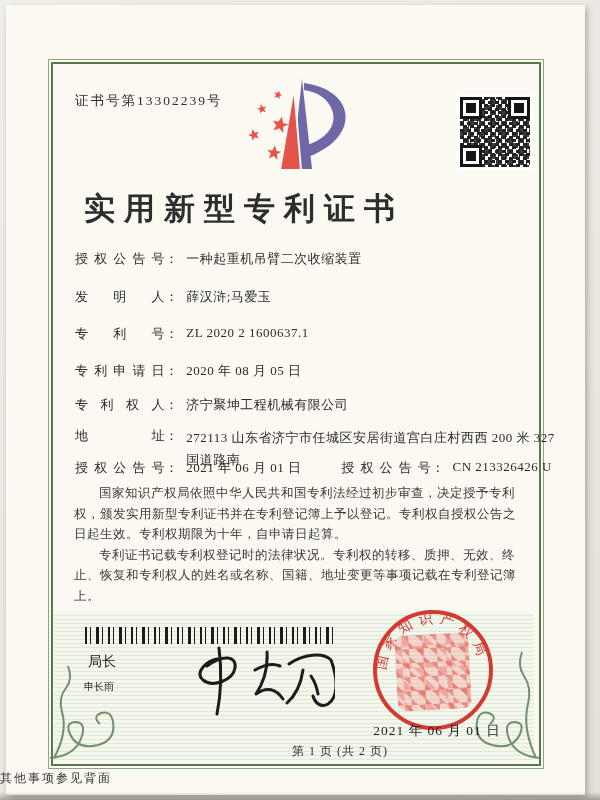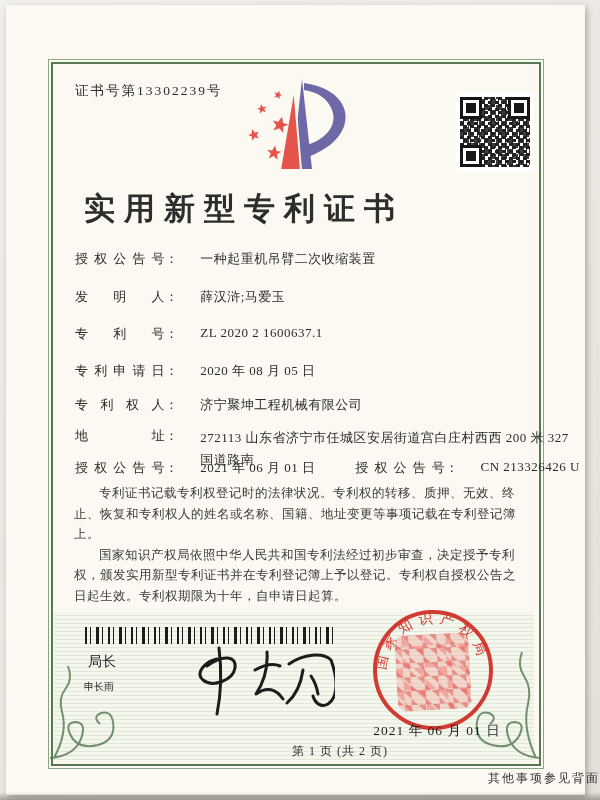--- a/index.html
+++ b/index.html
@@ -3,49 +3,49 @@
 <meta charset="utf-8">
 <style>
   html,body{margin:0;padding:0;}
   body{width:600px;height:800px;overflow:hidden;font-family:"Liberation Serif",serif;}
   .scan{position:relative;width:600px;height:800px;background:linear-gradient(135deg,#f1efe9 0%,#e9e7e0 60%,#e2e0d8 100%);}
   .paper{position:absolute;left:6px;top:5px;width:579px;height:790px;background:#fbf9f1;box-shadow:2px 3px 6px rgba(90,88,80,.45);}
   .bottom-shade{position:absolute;left:0;bottom:0;width:100%;height:8px;background:linear-gradient(180deg,rgba(120,118,110,.0),rgba(110,108,100,.55));}
   .frame{position:absolute;left:51px;top:62px;width:486px;height:700px;border:2.5px solid #57794f;outline:1px solid #8aa584;outline-offset:2px;}
   .watermark-band{position:absolute;left:54px;top:612px;width:480px;height:148px;background:repeating-linear-gradient(0deg,rgba(120,165,115,.20) 0 1px,rgba(238,245,233,.55) 1px 4px);}
   .flourish{position:absolute;stroke:#5d7f58;fill:none;stroke-width:2;opacity:.85;}
-  .cert-no{position:absolute;left:75px;top:82px;font-size:13.5px;letter-spacing:2px;color:#2e2e2e;}
+  .cert-no{position:absolute;left:75px;top:92px;font-size:13.5px;letter-spacing:2px;color:#2e2e2e;}
   .logo{position:absolute;left:238px;top:73px;}
   .qr{position:absolute;left:456px;top:93px;width:78px;height:78px;background:#fff;}
   .qr-body{position:absolute;inset:4px;background:repeating-conic-gradient(#212121 0% 25%,transparent 0% 50%) 0 0/7px 7px,repeating-conic-gradient(rgba(25,25,25,.85) 0% 25%,transparent 0% 50%) 3px 2px/11px 11px;}
   .fp{position:absolute;width:16px;height:16px;border:3.5px solid #161616;background:#fff;}
   .fp::after{content:"";position:absolute;inset:3px;background:#161616;}
   .fp.tl{left:4px;top:4px}.fp.tr{right:4px;top:4px}.fp.bl{left:4px;bottom:4px}
   .title{position:absolute;left:0;top:188px;width:488px;text-align:center;font-size:31px;font-weight:600;letter-spacing:9px;color:#2d2d2d;}
   .frow{position:absolute;left:75px;font-size:13px;color:#2c2c2c;letter-spacing:.5px;white-space:nowrap;}
   .f-label{display:inline-block;width:90px;text-align:justify;text-align-last:justify;vertical-align:top;}
   .f-colon{display:inline-block;vertical-align:top;}
-  .f-value{display:inline-block;vertical-align:top;margin-left:18px;}
+  .f-value{display:inline-block;vertical-align:top;margin-left:4px;}
   .f-value.wrap{white-space:normal;width:372px;line-height:22px;}
   .pair2{margin-left:36px;}
   .legal{position:absolute;left:74px;top:483px;width:454px;font-size:12.5px;line-height:20.5px;color:#3a3a3a;letter-spacing:.5px;}
   .legal p{margin:0;text-indent:2em;}
   .barcode{position:absolute;left:85px;top:627px;width:250px;height:17px;background:repeating-linear-gradient(90deg,#1c1c1c 0 2px,transparent 2px 5px,#1c1c1c 5px 6px,transparent 6px 11px,#1c1c1c 11px 14px,transparent 14px 17px,#1c1c1c 17px 18px,transparent 18px 23px);}
   .director-title{position:absolute;left:88px;top:653px;font-size:14px;color:#222;font-family:Liberation Sans, sans-serif;}
   .director-name{position:absolute;left:84px;top:680px;font-size:10px;color:#222;font-family:"Liberation Sans",sans-serif;}
   .signature{position:absolute;left:185px;top:636px;}
   .seal{position:absolute;left:371px;top:608px;width:124px;height:124px;transform:rotate(-3deg);}
   .seal-mosaic{position:absolute;left:25px;top:26px;width:74px;height:76px;border-radius:9px;background:
      linear-gradient(45deg,rgba(222,88,82,.55) 25%,transparent 25% 75%,rgba(222,88,82,.55) 75%),
      linear-gradient(45deg,rgba(238,130,124,.55) 25%,transparent 25% 75%,rgba(238,130,124,.55) 75%),
      rgba(243,160,152,.38);
      background-size:14px 14px,22px 22px;background-position:0 0,7px 11px;}
   .seal-date{position:absolute;left:352px;top:722px;width:170px;text-align:center;font-size:13.5px;color:#1f1f1f;letter-spacing:1px;}
   .page-indicator{position:absolute;left:0;top:743px;width:600px;text-align:center;font-size:12px;color:#2e2e2e;letter-spacing:1px;margin-left:40px;}
-  .back-note{position:absolute;left:0;top:770px;width:600px;text-align:right;font-size:12px;color:#343434;letter-spacing:2px;}
+  .back-note{position:absolute;left:0;top:770px;width:600px;text-align:left;font-size:12px;color:#343434;letter-spacing:2px;}
 </style>
 </head>
 <body>
 
 <div class="scan">
   <div class="paper"></div>
 
   <div class="watermark-band"></div>
   <div class="frame"></div>
 
@@ -108,22 +108,22 @@
     <span class="f-value wrap">272113 山东省济宁市任城区安居街道宫白庄村西西 200 米 327 国道路南</span>
   </div>
   <div class="frow" style="top:459px">
     <span><span class="f-label">授权公告号</span><span class="f-colon">：</span>
     <span class="f-value">2021 年 06 月 01 日</span></span>
     <span class="pair2"><span class="f-label">授权公告号</span><span class="f-colon">：</span>
     <span class="f-value">CN 213326426 U</span></span>
   </div>
 
   <div class="legal">
+    <p>国家知识产权局依照中华人民共和国专利法经过初步审查，决定授予专利权，颁发实用新型专利证书并在专利登记簿上予以登记。专利权自授权公告之日起生效。专利权期限为十年，自申请日起算。</p>
     <p>专利证书记载专利权登记时的法律状况。专利权的转移、质押、无效、终止、恢复和专利权人的姓名或名称、国籍、地址变更等事项记载在专利登记簿上。</p>
-    <p>国家知识产权局依照中华人民共和国专利法经过初步审查，决定授予专利权，颁发实用新型专利证书并在专利登记簿上予以登记。专利权自授权公告之日起生效。专利权期限为十年，自申请日起算。</p>
   </div>
 
   <div class="barcode"></div>
 
   <div class="director-title">局长</div>
   <div class="director-name">申长雨</div>
 
   <svg class="signature" width="150" height="84" viewBox="0 0 150 84">
     <g stroke="#1c1c1c" stroke-width="3" fill="none" stroke-linecap="round" stroke-linejoin="round">
       <path d="M22 30 c16 -12 30 -10 28 2 c-2 12 -22 20 -32 12 c-9 -8 4 -19 14 -21"></path>

